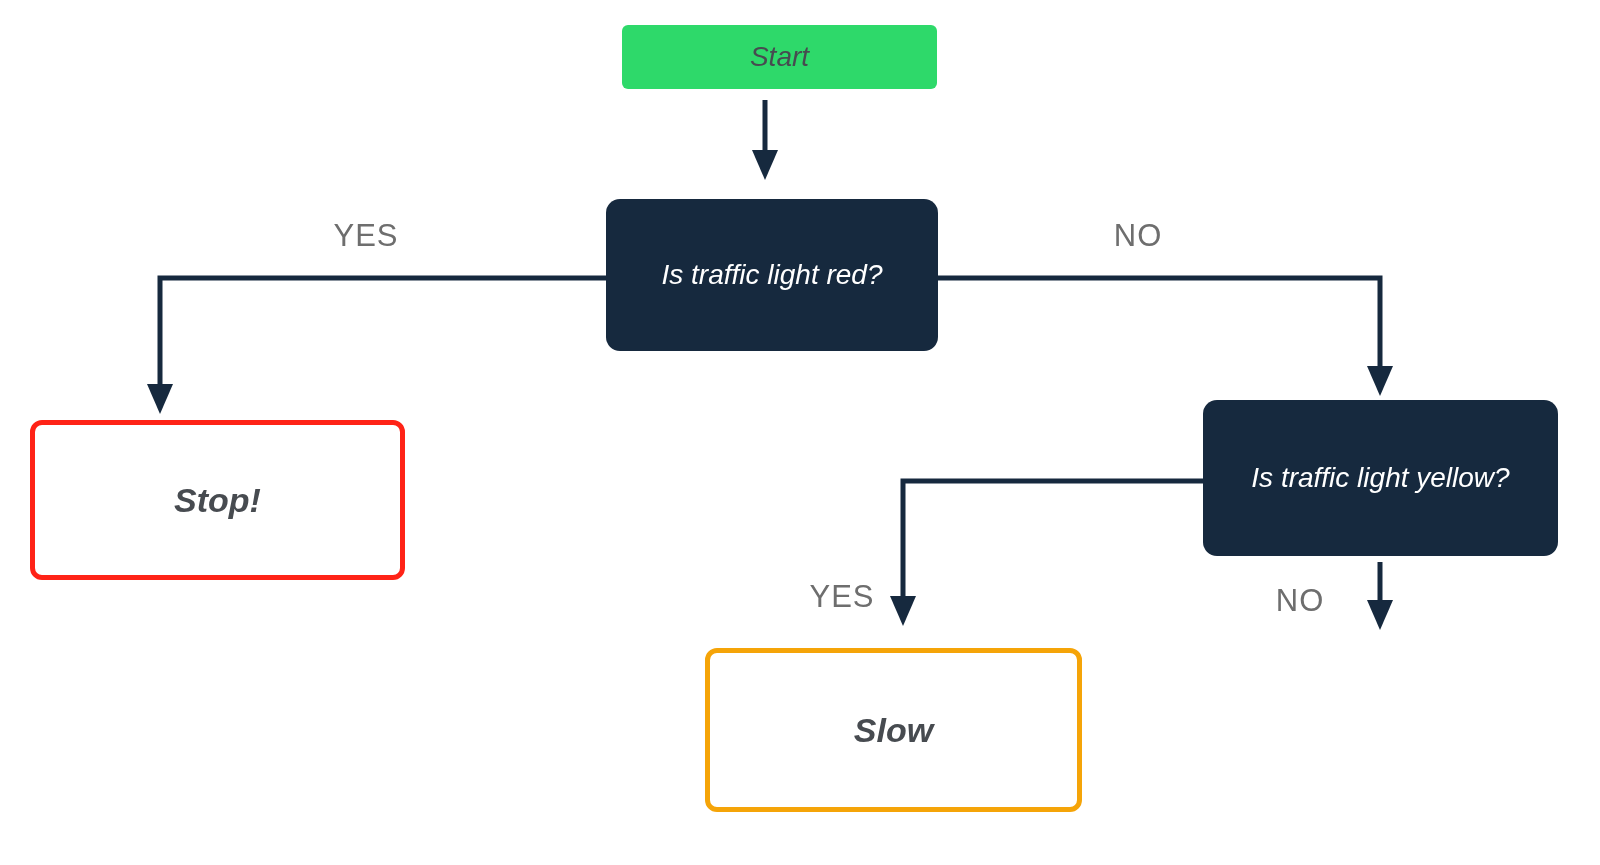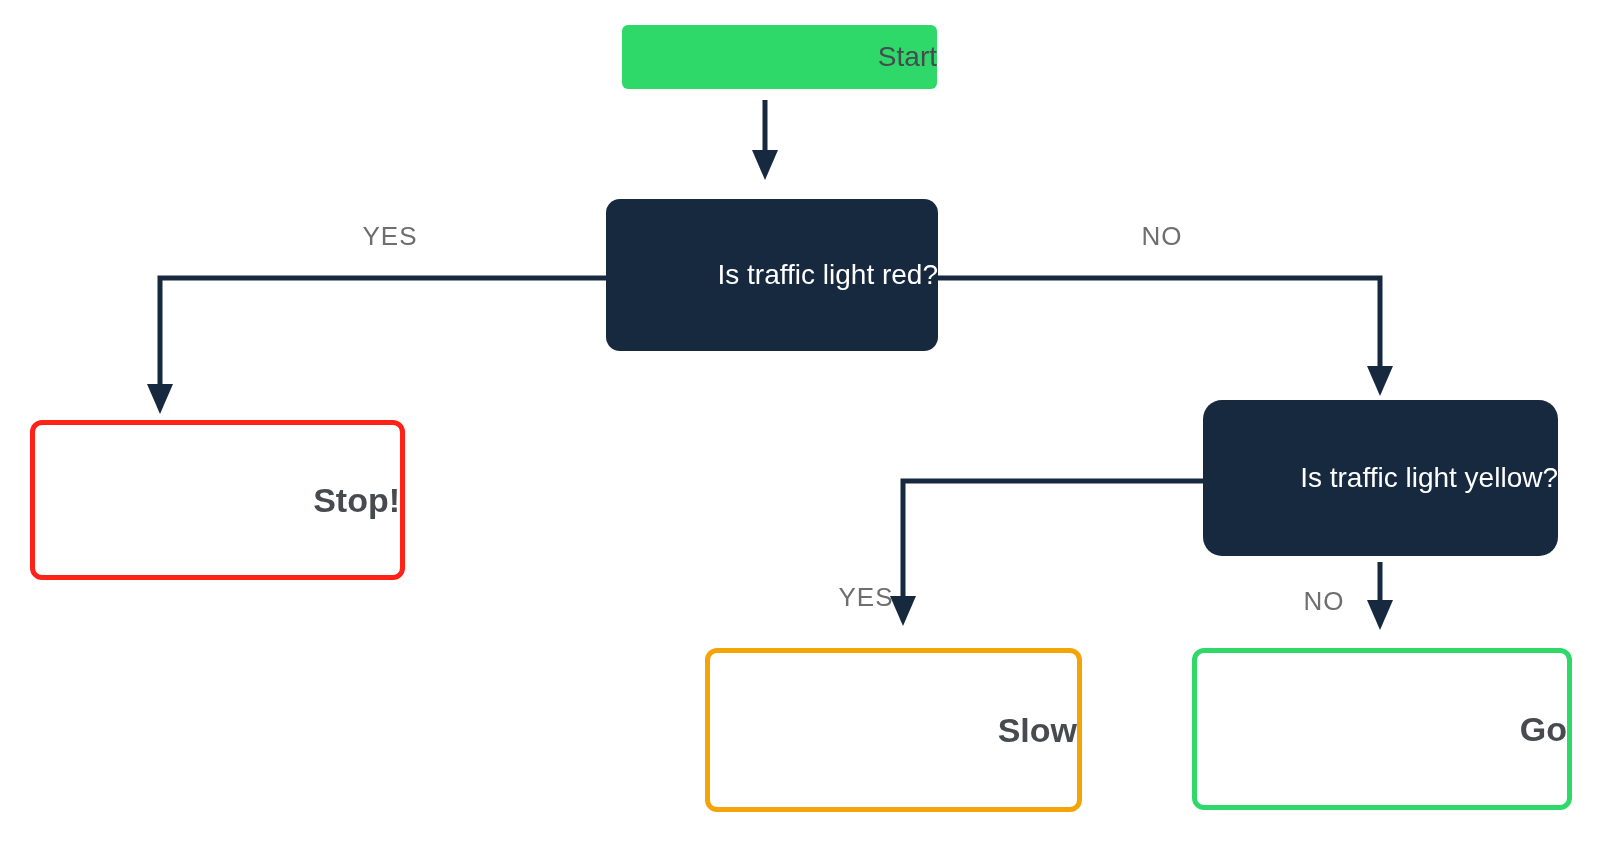--- a/index.html
+++ b/index.html
@@ -32,23 +32,24 @@
     stroke: var(--navy);
     stroke-width: 5;
     fill: none;
   }
   .arrowhead { fill: var(--navy); }
 
   .node {
     position: absolute;
     display: flex;
     align-items: center;
-    justify-content: flex-end;
+    justify-content: center;
     text-align: center;
     background: var(--background);
+    font-style: italic;
   }
   .node-start {
     left: 622px; top: 25px;
     width: 315px; height: 64px;
     background: var(--green);
     border-radius: 6px;
     font-size: 28px;
     color: var(--text-dark);
   }
   .node-decision {
@@ -56,21 +57,21 @@
     border-radius: 14px;
     color: #FFFFFF;
     font-size: 28px;
   }
   .node-q-red {
     left: 606px; top: 199px;
     width: 332px; height: 152px;
   }
   .node-q-yellow {
     left: 1203px; top: 400px;
-    width: 355px; height: 156px; border-radius: 19px;
+    width: 355px; height: 156px;
   }
   .node-result {
     border-radius: 12px;
     font-size: 34px;
     font-weight: 700;
     color: var(--text-dark);
   }
   .node-stop {
     left: 30px; top: 420px;
     width: 375px; height: 160px;
@@ -82,25 +83,24 @@
     border: 5px solid var(--orange);
   }
   .node-go {
     left: 1192px; top: 648px;
     width: 380px; height: 162px;
     border: 5px solid var(--green);
   }
   .edge-label {
     position: absolute;
     transform: translate(-50%, -50%);
-    font-size: 26px;
+    font-size: 31px;
     letter-spacing: 1px;
     color: var(--edge-label);
     white-space: nowrap;
-    margin-left: 24px;
   }
   .edge-label-red-yes    { left: 366px;  top: 236px; }
   .edge-label-red-no     { left: 1138px; top: 236px; }
   .edge-label-yellow-yes { left: 842px;  top: 597px; }
   .edge-label-yellow-no  { left: 1300px; top: 601px; }
 </style>
 </head>
 <body>
 
 <div class="canvas">
@@ -136,22 +136,19 @@
   </div>
 
   <div class="node node-decision node-q-yellow">
     <span>Is traffic light yellow?</span>
   </div>
 
   <div class="node node-result node-slow">
     <span>Slow</span>
   </div>
 
-  <div class="node node-result node-go">
-    <span>Go</span>
-  </div>
 
   <span class="edge-label edge-label-red-yes">YES</span>
   <span class="edge-label edge-label-red-no">NO</span>
   <span class="edge-label edge-label-yellow-yes">YES</span>
   <span class="edge-label edge-label-yellow-no">NO</span>
 
 </div>
 
 </body></html>

